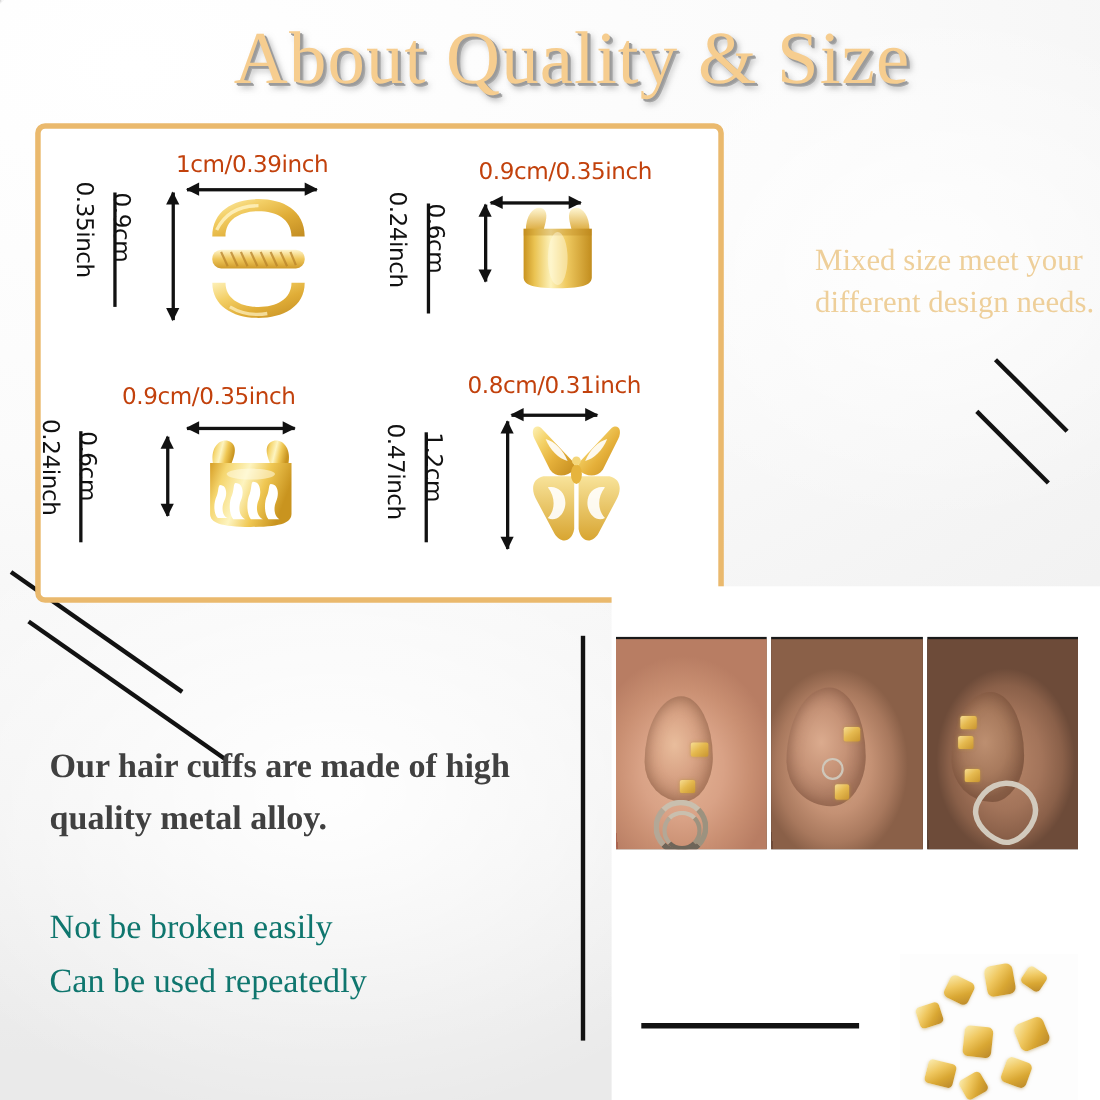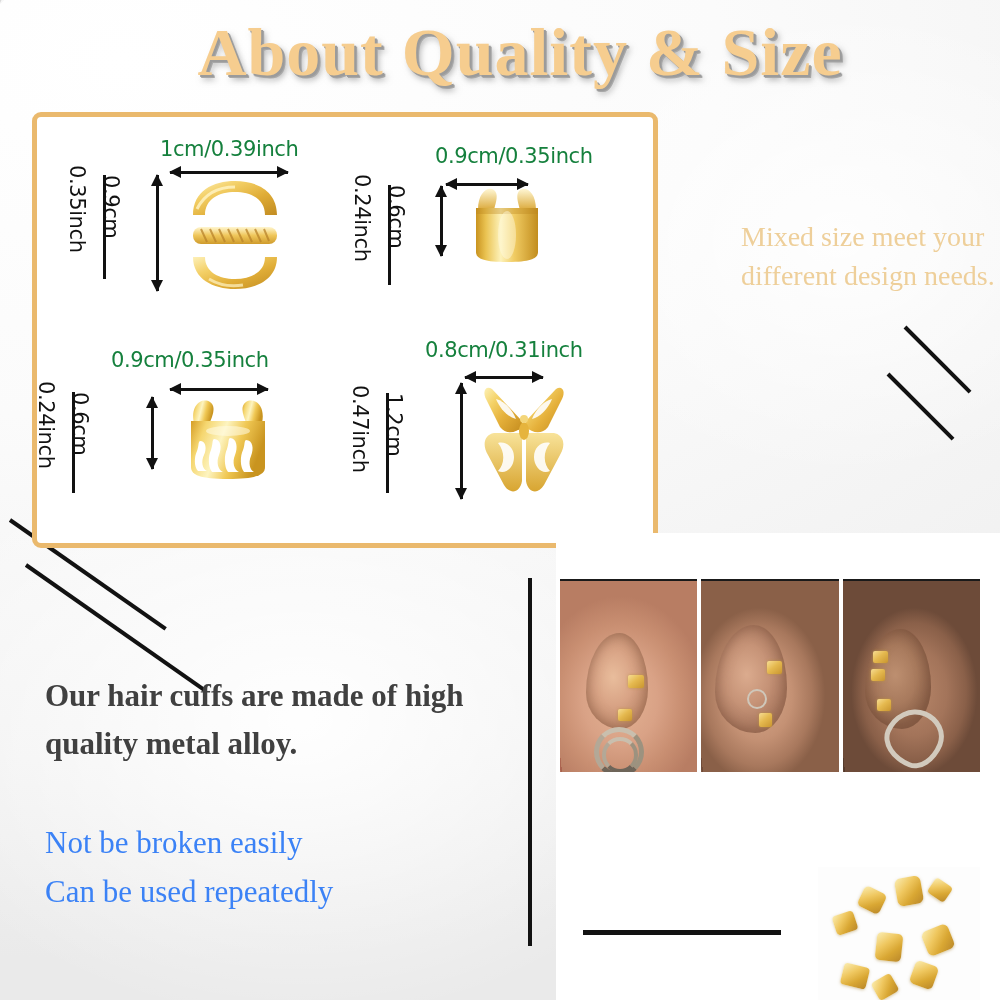--- a/index.html
+++ b/index.html
@@ -38,21 +38,21 @@
     z-index: 1;
   }
 
   
   #page-title {
     position: absolute;
     top: 14px; left: 0; width: 1000px;
     text-align: center;
     font-size: 68px;
     line-height: 76px;
-    font-weight: 700;
+    font-weight: 400;
     color: #f6cd8f;
     letter-spacing: 1px;
     text-shadow:
        2px 2px 0 #9b9b9b,
        3px 3px 0 #a8a8a8,
        4px 5px 6px rgba(120,120,120,0.55);
     z-index: 8;
     white-space: nowrap;
     padding-left: 40px;
   }
@@ -66,21 +66,21 @@
     border: 5px solid #eab96d;
     border-radius: 9px;
     z-index: 7;
   }
   .chart-cell { position: absolute; }
 
   .dim-top {
     position: absolute;
     font-family: "DejaVu Sans", sans-serif;
     font-size: 21px;
-    color: #15803d;
+    color: #c2410c;
     white-space: nowrap;
     letter-spacing: -0.4px;
   }
   .dim-frac {
     position: absolute;
     font-family: "DejaVu Sans", sans-serif;
     font-size: 21px;
     color: #111;
     white-space: nowrap;
     transform-origin: 0 0;
@@ -148,21 +148,21 @@
     color: #404040;
     z-index: 8;
     font-weight: bold;
   }
   #durability-text {
     position: absolute;
     left: 45px; top: 818px;
     width: 455px;
     font-size: 31px;
     line-height: 49px;
-    color: #3b82f6;
+    color: #0f766e;
     z-index: 8;
   }
 
   
   .deco-diag {
     position: absolute;
     background: #121212;
     height: 4px;
     transform-origin: 0 50%;
     z-index: 6;

